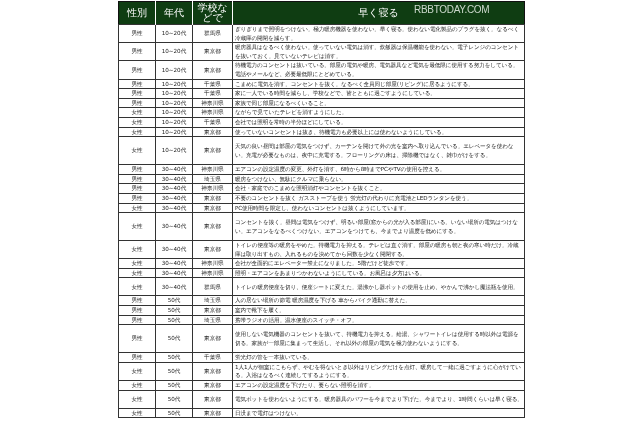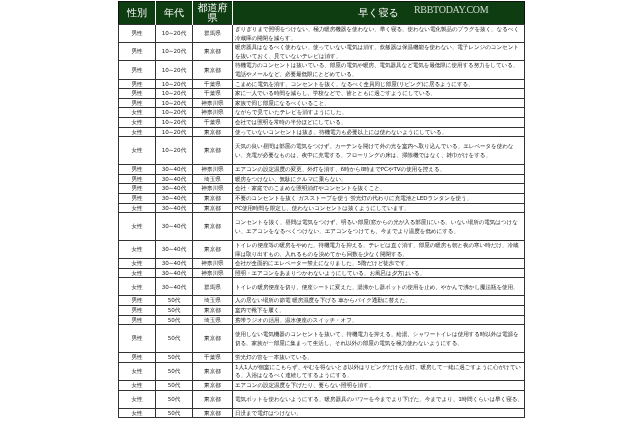--- a/index.html
+++ b/index.html
@@ -6,38 +6,38 @@
     body { width: 640px; height: 426px; position: relative; overflow: hidden; font-family: "DejaVu Sans", sans-serif; }
     .tbl-wrap { position: absolute; left: 118px; top: 1px; width: 406px; }
     table { border-collapse: collapse; width: 406px; table-layout: fixed; border: 1.5px solid #111; }
     col.c1 { width: 37px; } col.c2 { width: 37px; } col.c3 { width: 40px; } col.c4 { width: 292px; }
     th { background: #0f3d12; color: #ffffff; font-size: 10px; font-weight: normal; height: 10px; padding: 1px; border-left: 1px solid #ffffff; text-align: center; line-height: 10px; }
     th:first-child { border-left: none; }
     td { font-size: 5.6px; line-height: 8.6px; color: #222; border: 1px solid #333; padding: 0 1px; vertical-align: middle; }
     td.c { text-align: center; }
     td.m { text-align: left; padding-left: 2px; letter-spacing: -0.1px; }
     tr.r1 td { height: 8px; } tr.r2 td { height: 17px; } tr.r3 td { height: 27px; }
-    .watermark { position: absolute; left: 414px; top: 4px; font-family: Liberation Serif, serif; font-size: 10px; color: #dfe8df; letter-spacing: -0.3px; opacity: 0.9; }
+    .watermark { position: absolute; left: 414px; top: 4px; font-family: Liberation Sans, sans-serif; font-size: 10px; color: #dfe8df; letter-spacing: -0.3px; opacity: 0.9; }
   </style>
 </head>
 <body>
 
 <div class="tbl-wrap">
   <table>
     <colgroup>
         <col class="c1">
         <col class="c2">
         <col class="c3">
         <col class="c4">
       </colgroup>
     <thead>
       <tr>
         <th>性別</th>
         <th>年代</th>
-        <th>都道府県</th>
+        <th>学校などで</th>
         <th>早く寝る</th>
       </tr>
     </thead>
     <tbody id="tbody">
         <tr class="r2">
           <td class="c">男性</td>
           <td class="c">10~20代</td>
           <td class="c">群馬県</td>
           <td class="m">ぎりぎりまで照明をつけない。極力暖房機器を使わない。早く寝る。使わない電化製品のプラグを抜く。なるべく冷蔵庫の開閉を減らす。</td>
         </tr>

